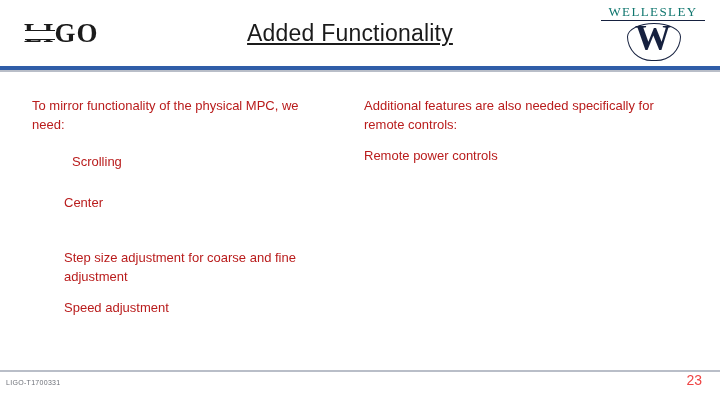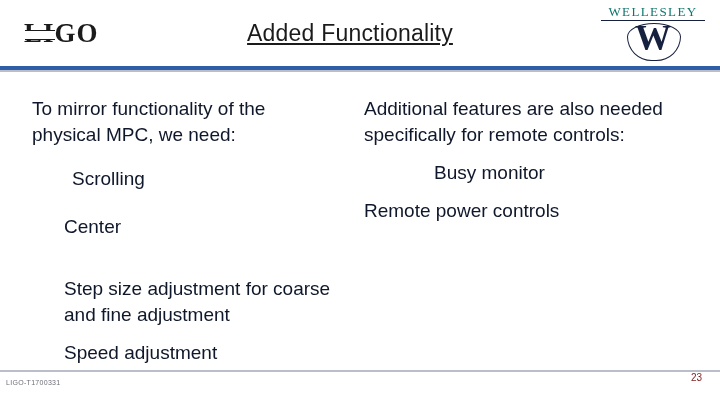--- a/index.html
+++ b/index.html
@@ -132,23 +132,23 @@
     left: 0;
     top: 70px;
     width: 720px;
     height: 2px;
     background: #b9bec8;
   }
 
   
   .col {
     position: absolute;
-    font-size: 19px;
-    color: #0f172a;
-    line-height: 26px;
+    font-size: 13px;
+    color: #b91c1c;
+    line-height: 19px;
   }
   .col-left {
     left: 32px;
     top: 96px;
     width: 300px;
   }
   .col-right {
     left: 364px;
     top: 96px;
     width: 300px;
@@ -185,22 +185,22 @@
     left: 6px;
     top: 379px;
     font-size: 7px;
     color: #6d7078;
     letter-spacing: 0.3px;
   }
   .page-number {
     position: absolute;
     right: 18px;
     top: 372px;
-    font-size: 10px;
-    color: #7f1d1d;
+    font-size: 14px;
+    color: #ef4444;
   }
 </style>
 </head>
 <body>
 
 <div class="slide">
 
   <div class="header">
 
     <div class="ligo-logo">
@@ -226,21 +226,20 @@
   <div class="col col-left">
     <p class="para">To mirror functionality of the physical MPC, we need:</p>
     <p class="bullet1 indent gap-top-a">Scrolling</p>
     <p class="bullet1 indent gap-top-b">Center</p>
     <p class="bullet1 indent gap-top-c">Step size adjustment for coarse and fine adjustment</p>
     <p class="bullet1 indent gap-top-e">Speed adjustment</p>
   </div>
 
   <div class="col col-right">
     <p class="para">Additional features are also needed specifically for remote controls:</p>
-    <p class="bullet1 indent-sm gap-top-e">Busy monitor</p>
     <p class="bullet1 gap-top-e">Remote power controls</p>
   </div>
 
   <div class="footer-rule"></div>
   <div class="doc-number">LIGO-T1700331</div>
   <div class="page-number">23</div>
 
 </div>
 
 </body></html>

